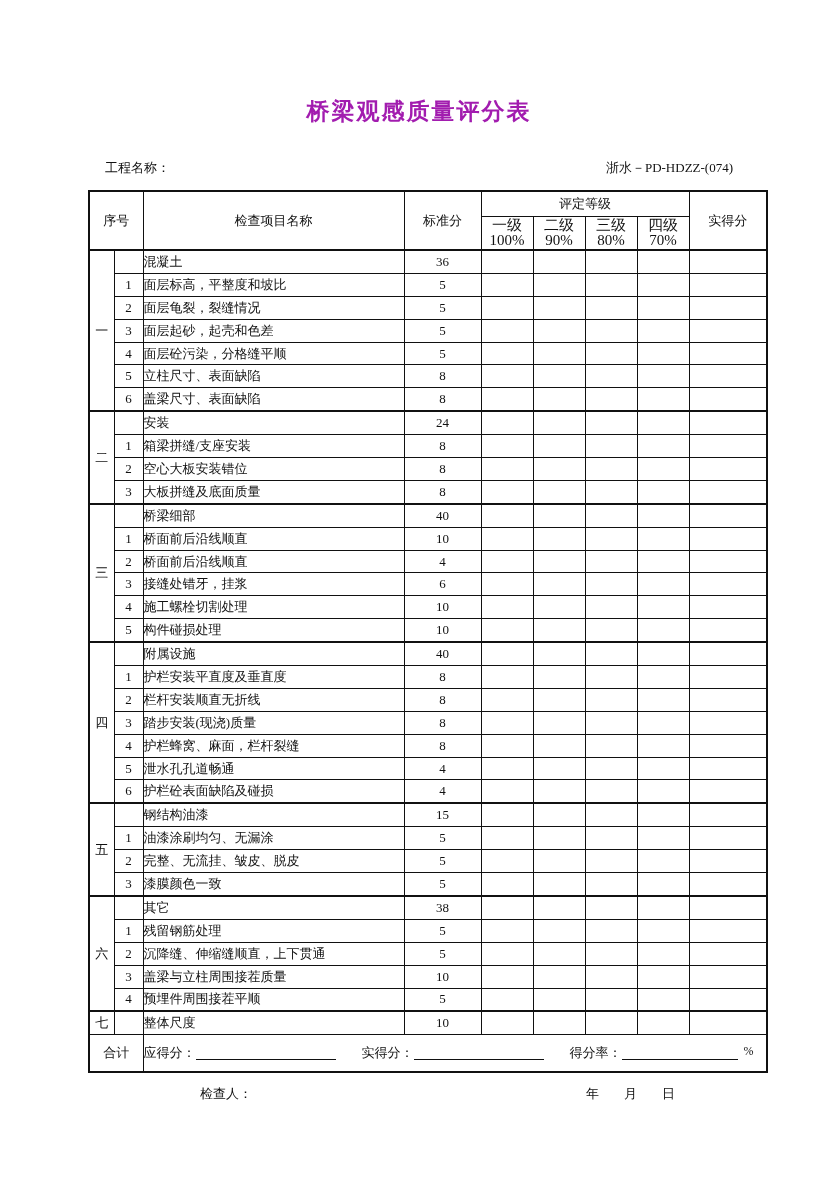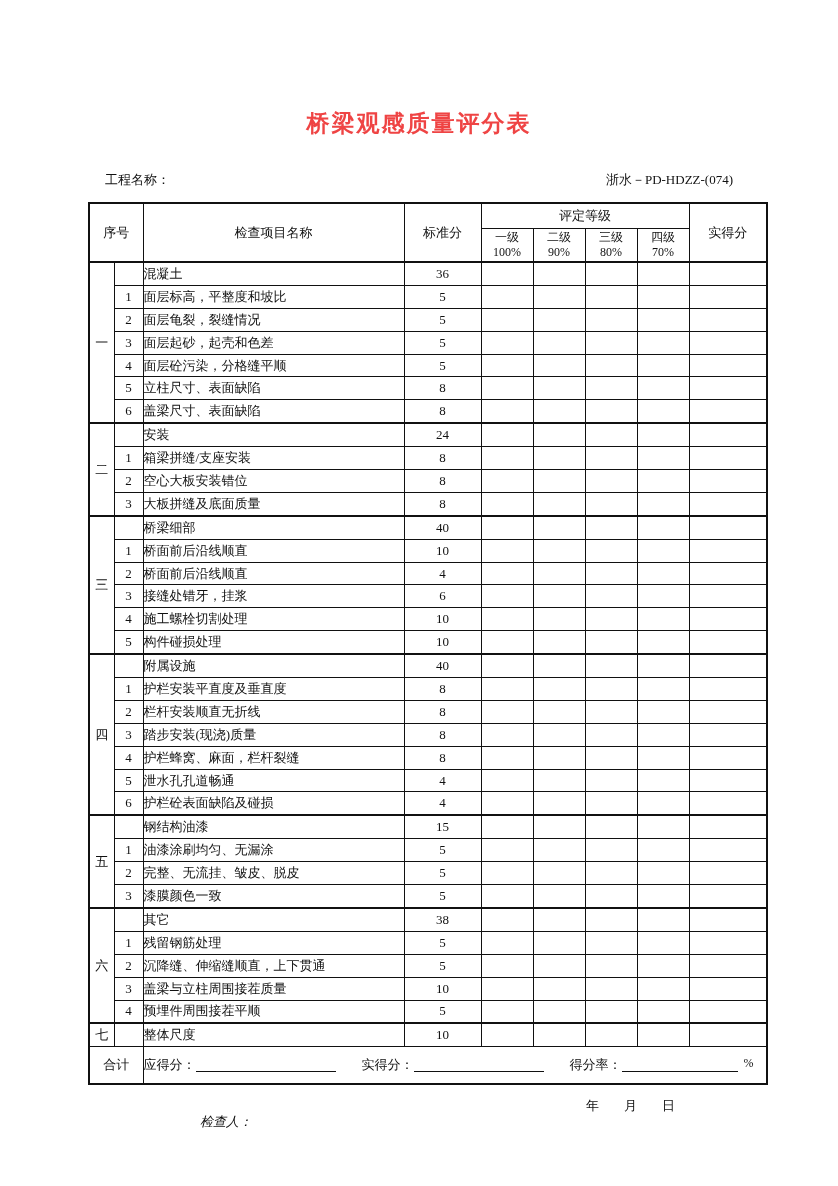--- a/index.html
+++ b/index.html
@@ -2,60 +2,60 @@
 <html><head>
 <meta charset="utf-8">
 <style>
   html,body{margin:0;padding:0;}
   body{
     width:838px;height:1186px;background:#ffffff;color:#111;
     font-family:"Liberation Serif","DejaVu Serif",serif;
     position:relative;overflow:hidden;
   }
   .page-title{
-    margin:12px;padding-top:96px;text-align:center;
-    font-size:23px;font-weight:bold;letter-spacing:2px;color:#ef4444;
+    margin:0;padding-top:96px;text-align:center;
+    font-size:23px;font-weight:bold;letter-spacing:2px;color:#a21caf;
   }
   .meta-row{
     margin:32px 0 0 105px;width:628px;
     display:flex;justify-content:space-between;align-items:flex-end;
     font-size:13px;
     font-family:Liberation Serif, serif;
   }
   table.score-table{
     margin:13px 0 0 88px;width:678px;table-layout:fixed;
     border-collapse:collapse;font-size:13px;color:#111;
   }
   table.score-table th,table.score-table td{
     border:1px solid #111;padding:0;font-weight:normal;
     overflow:hidden;white-space:nowrap;
   }
   table.score-table{border:2px solid #111;}
   thead th{text-align:center;}
   thead tr.h1 th{height:24px;}
   thead tr.h2 th{height:32px;}
-  .grade-h div{line-height:15px;font-size:12px;text-align:center;}
+  .grade-h div{line-height:15px;font-size:15px;text-align:center;}
   tbody td{height:21.9px;}
   td.c{text-align:center;}
   td.name{text-align:left;padding-left:8px;margin-left:44px;}
   td.b,.b{font-weight:bold;}
   tr.section-start td{border-top:2px solid #111;}
   tfoot td{height:36px;border-top:2px solid #111;}
   .total-content{padding-left:6px;}
   .total-flex{display:flex;align-items:center;}
   .grp{display:inline-flex;}
   .fill-line{display:inline-block;height:15px;border-bottom:1px solid #111;}
   .w140{width:140px;} .w130{width:130px;} .w116{width:116px;}
   .mr28{margin-right:26px;}
   .pct-sign{margin-left:6px;font-size:12px;}
   .footer-row{
     position:relative;margin-left:88px;width:678px;height:20px;margin-top:12px;
     font-size:13px;
   }
-  .inspector{position:absolute;left:112px;top:16px;font-style:italic;}
+  .inspector{position:absolute;left:112px;top:0;}
   .sign-date{position:absolute;left:498px;top:0;letter-spacing:6px;}
 </style>
 </head>
 <body>
 
 <h1 class="page-title">桥梁观感质量评分表</h1>
 
 <div class="meta-row">
   <span>工程名称：</span>
   <span>浙水－PD-HDZZ-(074)</span>

